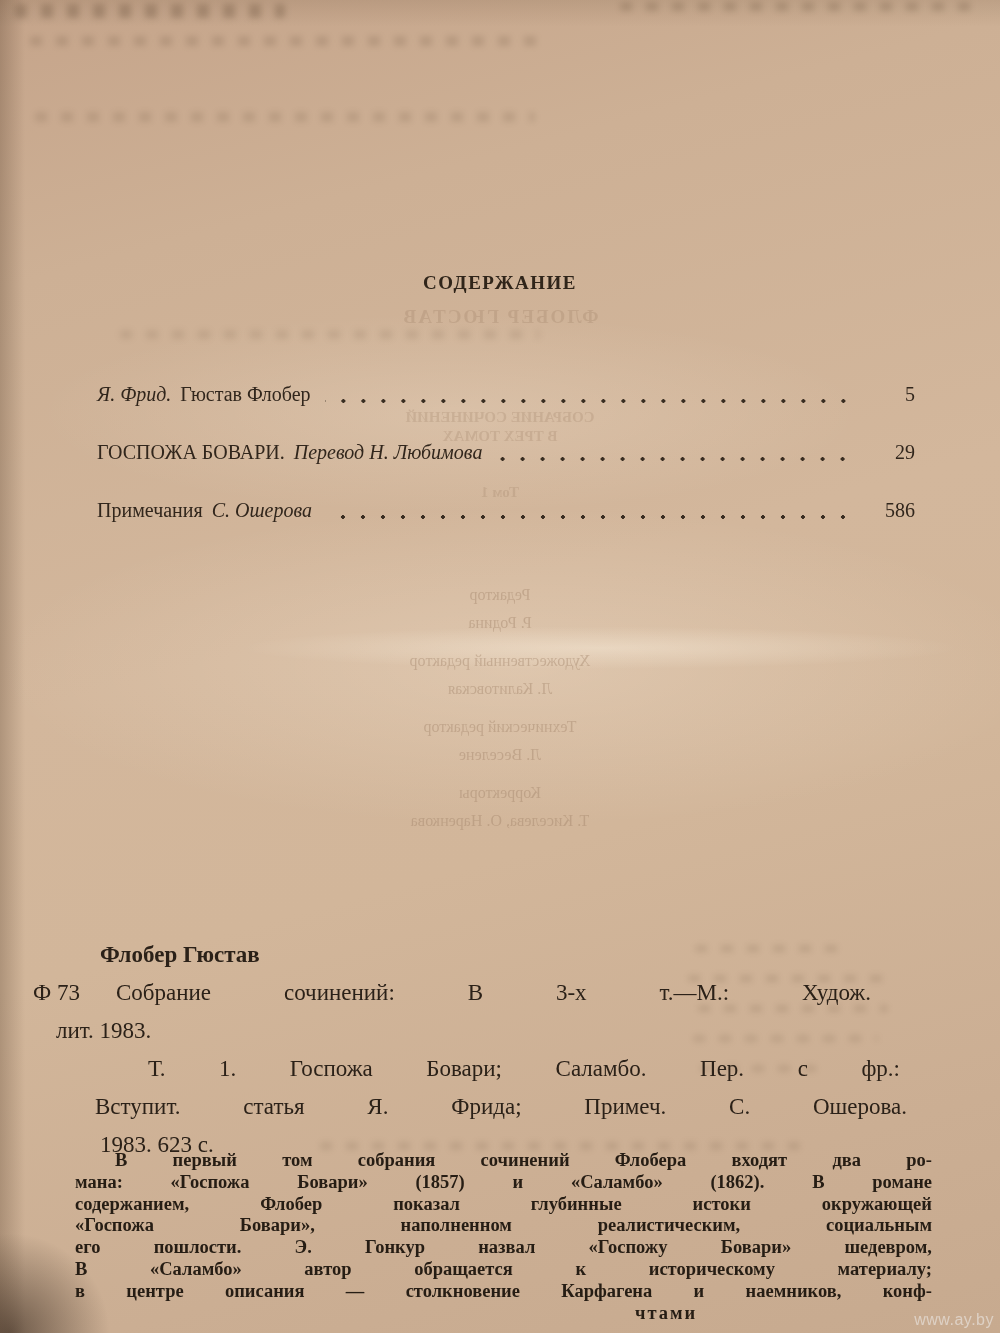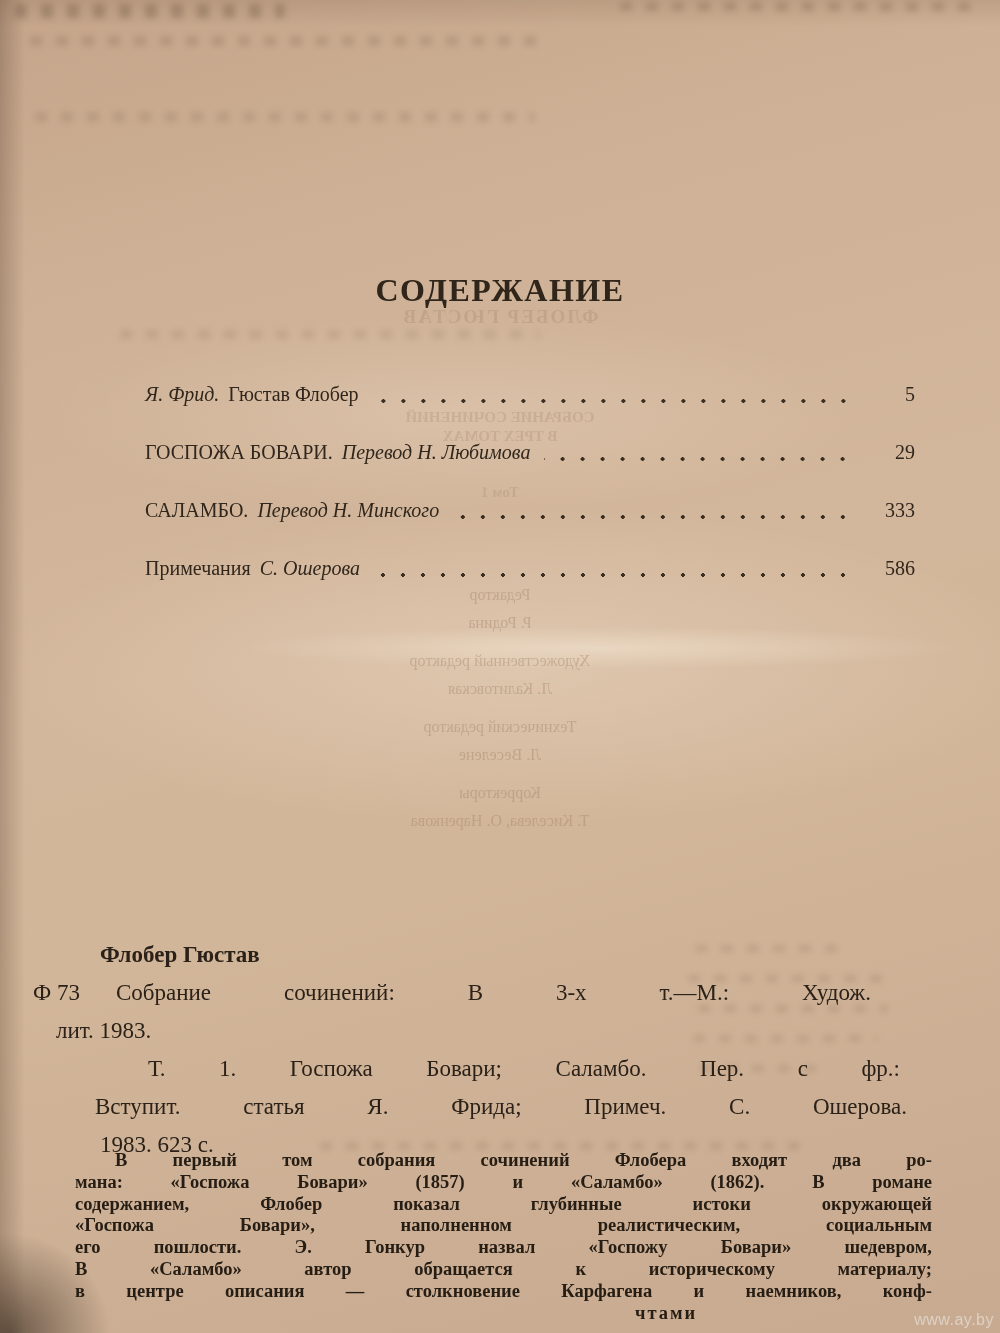--- a/index.html
+++ b/index.html
@@ -14,27 +14,27 @@
       radial-gradient(circle at 1% 100%, rgba(30,18,10,.55), rgba(30,18,10,0) 6%),
       linear-gradient(to right, rgba(70,48,30,.26), rgba(70,48,30,0) 2.5%),
       linear-gradient(to bottom, rgba(110,85,60,.16), rgba(110,85,60,0) 2%),
       radial-gradient(ellipse 45% 2% at 60% 48.6%, rgba(255,246,230,.38), rgba(255,246,230,0) 80%),
       radial-gradient(ellipse 70% 16% at 52% 50%, rgba(255,243,226,.26), rgba(255,243,226,0) 75%),
       radial-gradient(ellipse 55% 10% at 45% 31%, rgba(255,243,226,.20), rgba(255,243,226,0) 75%),
       linear-gradient(165deg, #c5a48a 0%, #cdb095 18%, #d3b79c 45%, #d2b69a 62%, #cbae93 85%, #c7aa8f 100%);
   }
   .contents-title{
     position:absolute; top:272px; left:0; width:100%;
-    text-align:center; font-size:32px; font-weight:bold;
+    text-align:center; font-size:19px; font-weight:bold;
     letter-spacing:1.5px; color:#30251a;
   }
   
   .toc{position:absolute; top:383px; left:97px; width:818px; font-size:20px;}
   .toc-row{display:flex; align-items:baseline; height:24px; margin-bottom:34px;}
-  .toc-row .t1{white-space:nowrap;margin-left:48px;}
+  .toc-row .t1{white-space:nowrap;}
   .toc-row .t2{white-space:nowrap; margin-left:9px;}
   .toc-row.r0 .t1{font-style:italic;}
   .toc-row.r1 .t2, .toc-row.r2 .t2, .toc-row.r3 .t2{font-style:italic;}
   .leader{
     flex:1; height:6px; align-self:flex-end; margin:0 10px 3px 14px;
     background-image:radial-gradient(circle, rgba(49,38,27,.95) 1.7px, rgba(49,38,27,0) 2.1px);
     background-size:20px 6px; background-repeat:repeat-x; background-position:right center;
   }
   .pageno{min-width:52px; text-align:right; white-space:nowrap;}
   
@@ -111,26 +111,20 @@
       <span class="t2">Гюстав Флобер</span>
       <span class="leader"></span>
       <span class="pageno">5</span>
     </div>
     <div class="toc-row r1">
       <span class="t1">ГОСПОЖА БОВАРИ.</span>
       <span class="t2">Перевод Н. Любимова</span>
       <span class="leader"></span>
       <span class="pageno">29</span>
     </div>
-    <div class="toc-row r2">
-      <span class="t1">САЛАМБО.</span>
-      <span class="t2">Перевод Н. Минского</span>
-      <span class="leader"></span>
-      <span class="pageno">333</span>
-    </div>
     <div class="toc-row r3">
       <span class="t1">Примечания</span>
       <span class="t2">С. Ошерова</span>
       <span class="leader"></span>
       <span class="pageno">586</span>
     </div>
   </div>
 
   <div class="biblio">
     <div class="bib-author">Флобер Гюстав</div>

